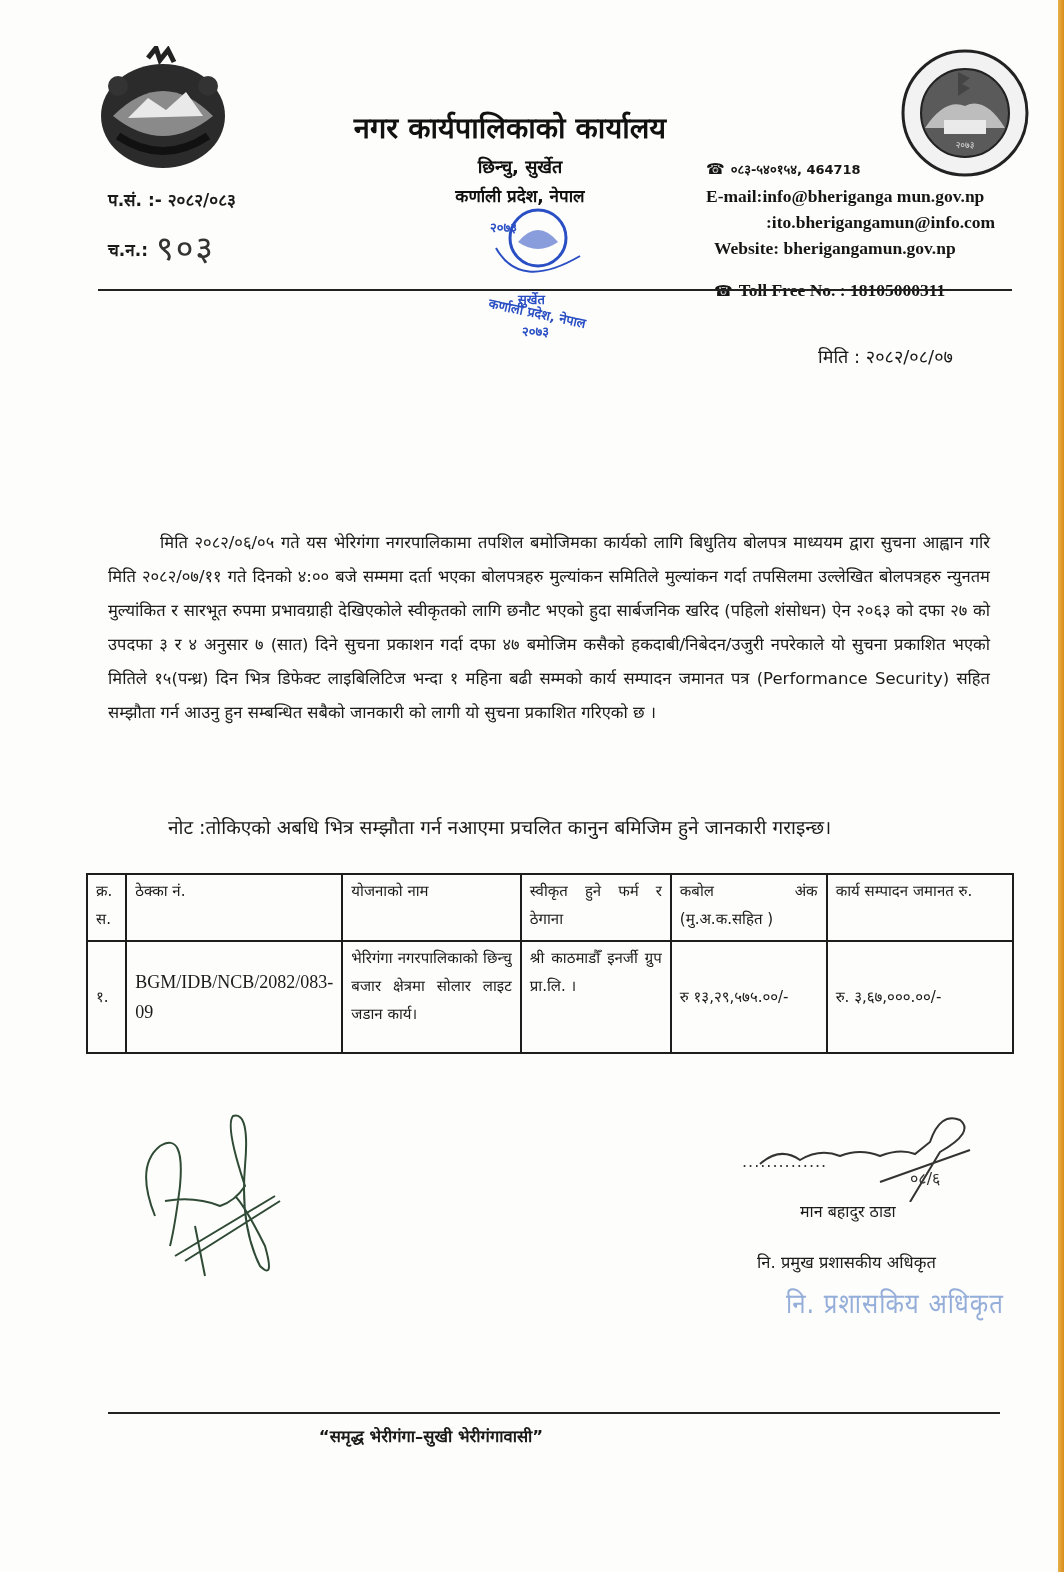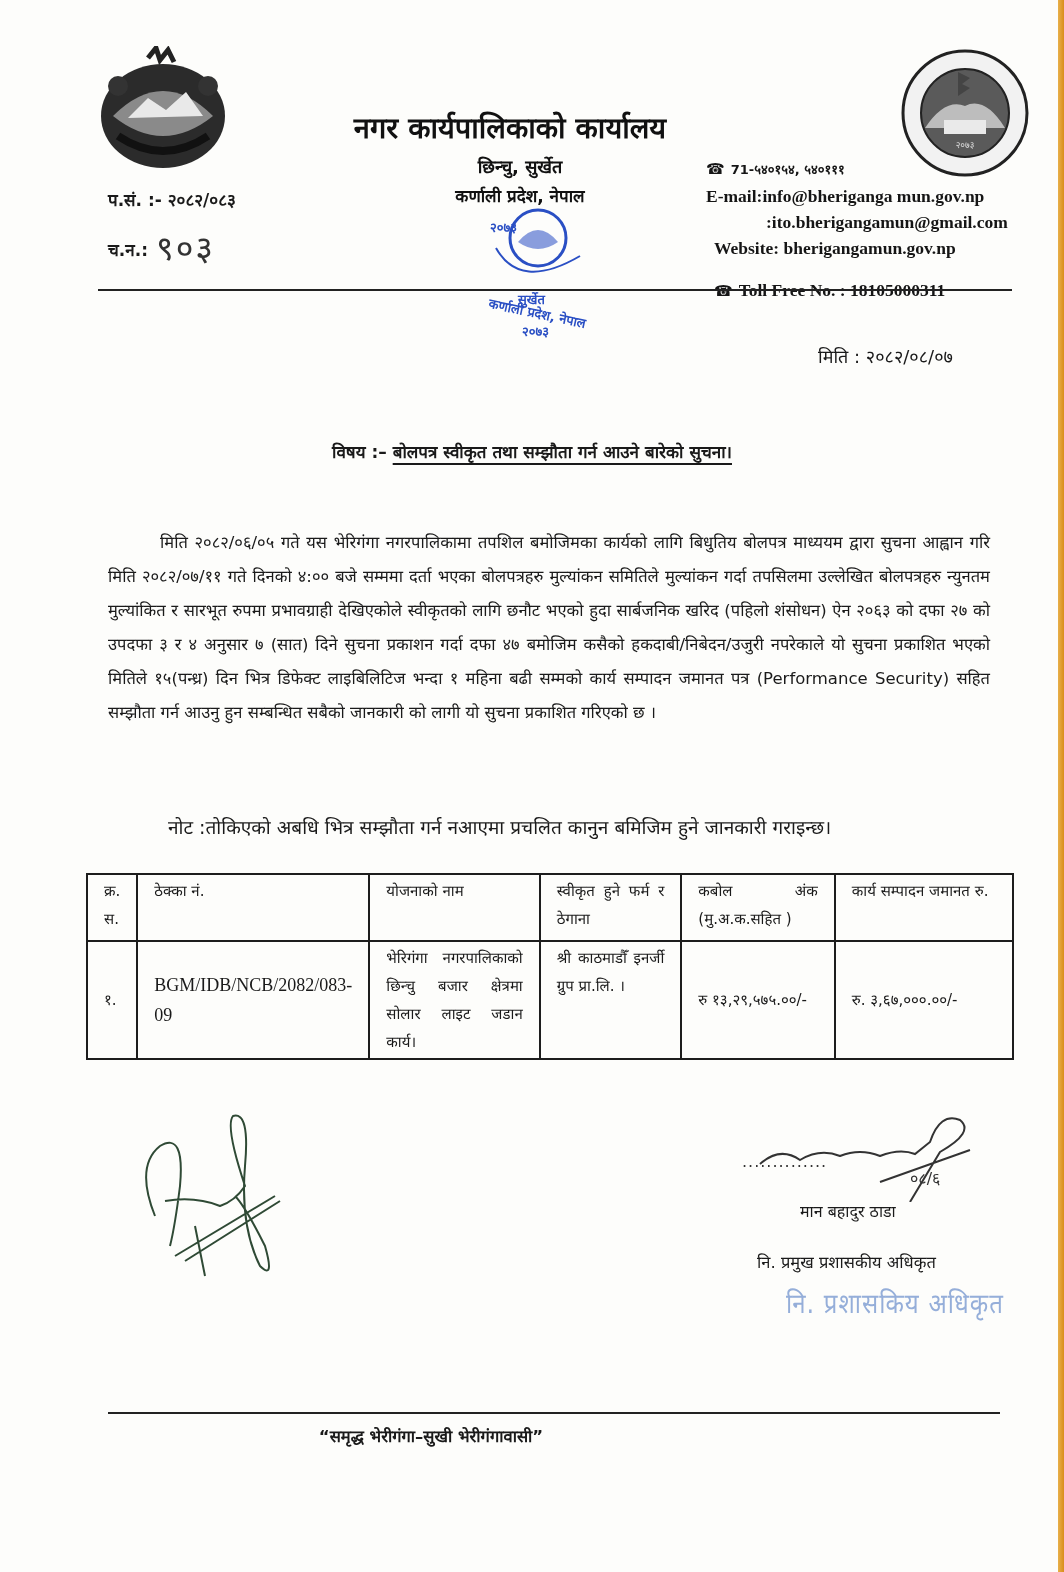--- a/index.html
+++ b/index.html
@@ -42,21 +42,21 @@
 
     .date { position: absolute; left: 818px; top: 344px; font-family: "DejaVu Sans", sans-serif; font-size: 18px; }
 
     .subject { position: absolute; left: 0; width: 1064px; top: 440px; text-align: center; font-family: "DejaVu Sans", sans-serif; font-weight: bold; font-size: 17px; }
     .subject .u { text-decoration: underline; text-underline-offset: 5px; text-decoration-thickness: 2px; }
 
     .body-p { position: absolute; left: 108px; width: 882px; top: 526px; font-family: "DejaVu Sans", sans-serif; font-size: 16.5px; line-height: 34px; text-align: justify; text-indent: 52px; }
     .note { position: absolute; left: 168px; top: 814px; font-family: "DejaVu Sans", sans-serif; font-size: 19px; text-align: center; }
 
     table.tbl { position: absolute; left: 86px; top: 873px; width: 928px; border-collapse: collapse; font-family: "DejaVu Sans", sans-serif; font-size: 15px; }
-    .tbl td, .tbl th { border: 2px solid #1d1d1d; vertical-align: top; padding: 2px 16px; font-weight: normal; text-align: left; line-height: 28px; }
+    .tbl td, .tbl th { border: 2px solid #1d1d1d; vertical-align: top; padding: 2px 8px; font-weight: normal; text-align: left; line-height: 28px; }
     .tbl thead tr { height: 67px; }
     .tbl tbody tr { height: 112px; }
     .tbl td.mid { vertical-align: middle; }
     .tbl td.en { font-family: "Liberation Serif", serif; font-size: 18px; line-height: 30px; }
     .tbl th.just, .tbl td.just { text-align: justify; text-align-last: left; }
     .col1 { width: 40px; } .col2 { width: 176px; } .col3 { width: 190px; } .col4 { width: 162px; } .col5 { width: 162px; } .col6 { width: 198px; }
 
     .sig-left { position: absolute; left: 125px; top: 1106px; width: 160px; height: 180px; }
     .sig-right { position: absolute; left: 740px; top: 1112px; width: 240px; height: 90px; }
     .dots { position: absolute; left: 742px; top: 1152px; font-family: "DejaVu Sans", sans-serif; font-size: 16px; letter-spacing: 1px; color: #333; }
@@ -92,44 +92,40 @@
 
   <div class="hdr-title t2">नगर कार्यपालिकाको कार्यालय</div>
   <div class="hdr-title t3">छिन्चु, सुर्खेत</div>
   <div class="hdr-title t4">कर्णाली प्रदेश, नेपाल</div>
 
   <div class="ref ref1">प.सं. :- २०८२/०८३</div>
   <div class="ref ref2">
     <span>च.न.:</span><span class="hand-num">९०३</span>
   </div>
 
-  <div class="contact c1"><span class="phone-glyph">☎</span><span>71-५४०१५४, ५४०१११</span></div>
+  <div class="contact c1"><span class="phone-glyph">☎</span><span>०८३-५४०१५४, 464718</span></div>
   <div class="contact c2">E-mail:info@bheriganga mun.gov.np</div>
-  <div class="contact c3">:ito.bherigangamun@gmail.com</div>
+  <div class="contact c3">:ito.bherigangamun@info.com</div>
   <div class="contact c4">Website: bherigangamun.gov.np</div>
   <div class="contact c5"><span class="phone-glyph">☎</span><span>Toll Free No. : 18105000311</span></div>
 
   <div class="hr hr1"></div>
 
   <svg class="seal" viewBox="0 0 150 150">
     <circle cx="78" cy="42" r="28" fill="none" stroke="#2a4fc4" stroke-width="3"></circle>
     <path d="M58 46 Q78 22 98 46 Q78 60 58 46Z" fill="#2a4fc4" opacity="0.55"></path>
     <path d="M36 52 Q60 95 120 60" stroke="#2a4fc4" stroke-width="2" fill="none"></path>
   </svg>
   <div class="seal-txt" style="left:490px;top:218px;">२०७३</div>
   <div class="seal-txt seal-a">सुर्खेत</div>
   <div class="seal-txt seal-b">कर्णाली प्रदेश, नेपाल</div>
   <div class="seal-txt seal-c">२०७३</div>
 
   <div class="date">मिति : २०८२/०८/०७</div>
 
-  <div class="subject">
-    <span>विषय :–</span>
-    <span class="u">बोलपत्र स्वीकृत तथा सम्झौता गर्न आउने बारेको सुचना।</span>
-  </div>
 
   <div class="body-p">मिति २०८२/०६/०५ गते यस भेरिगंगा नगरपालिकामा तपशिल बमोजिमका कार्यको लागि बिधुतिय बोलपत्र माध्ययम द्वारा सुचना आह्वान गरि मिति २०८२/०७/११ गते दिनको ४:०० बजे सम्ममा दर्ता भएका बोलपत्रहरु मुल्यांकन समितिले मुल्यांकन गर्दा तपसिलमा उल्लेखित बोलपत्रहरु न्युनतम मुल्यांकित र सारभूत रुपमा प्रभावग्राही देखिएकोले स्वीकृतको लागि छनौट भएको हुदा सार्बजनिक खरिद (पहिलो शंसोधन) ऐन २०६३ को दफा २७ को उपदफा ३ र ४ अनुसार ७ (सात) दिने सुचना प्रकाशन गर्दा दफा ४७  बमोजिम कसैको हकदाबी/निबेदन/उजुरी नपरेकाले यो सुचना प्रकाशित भएको मितिले १५(पन्ध्र) दिन भित्र डिफेक्ट लाइबिलिटिज भन्दा १ महिना बढी सम्मको कार्य सम्पादन जमानत पत्र (Performance Security) सहित सम्झौता गर्न आउनु हुन सम्बन्धित सबैको जानकारी को लागी यो सुचना प्रकाशित गरिएको छ ।</div>
   <div class="note">नोट :तोकिएको अबधि भित्र सम्झौता गर्न नआएमा प्रचलित कानुन बमिजिम हुने जानकारी गराइन्छ।</div>
 
   <table class="tbl">
     <thead>
       <tr>
         <th class="col1">क्र. स.</th>
         <th class="col2">ठेक्का नं.</th>
         <th class="col3">योजनाको नाम</th>

